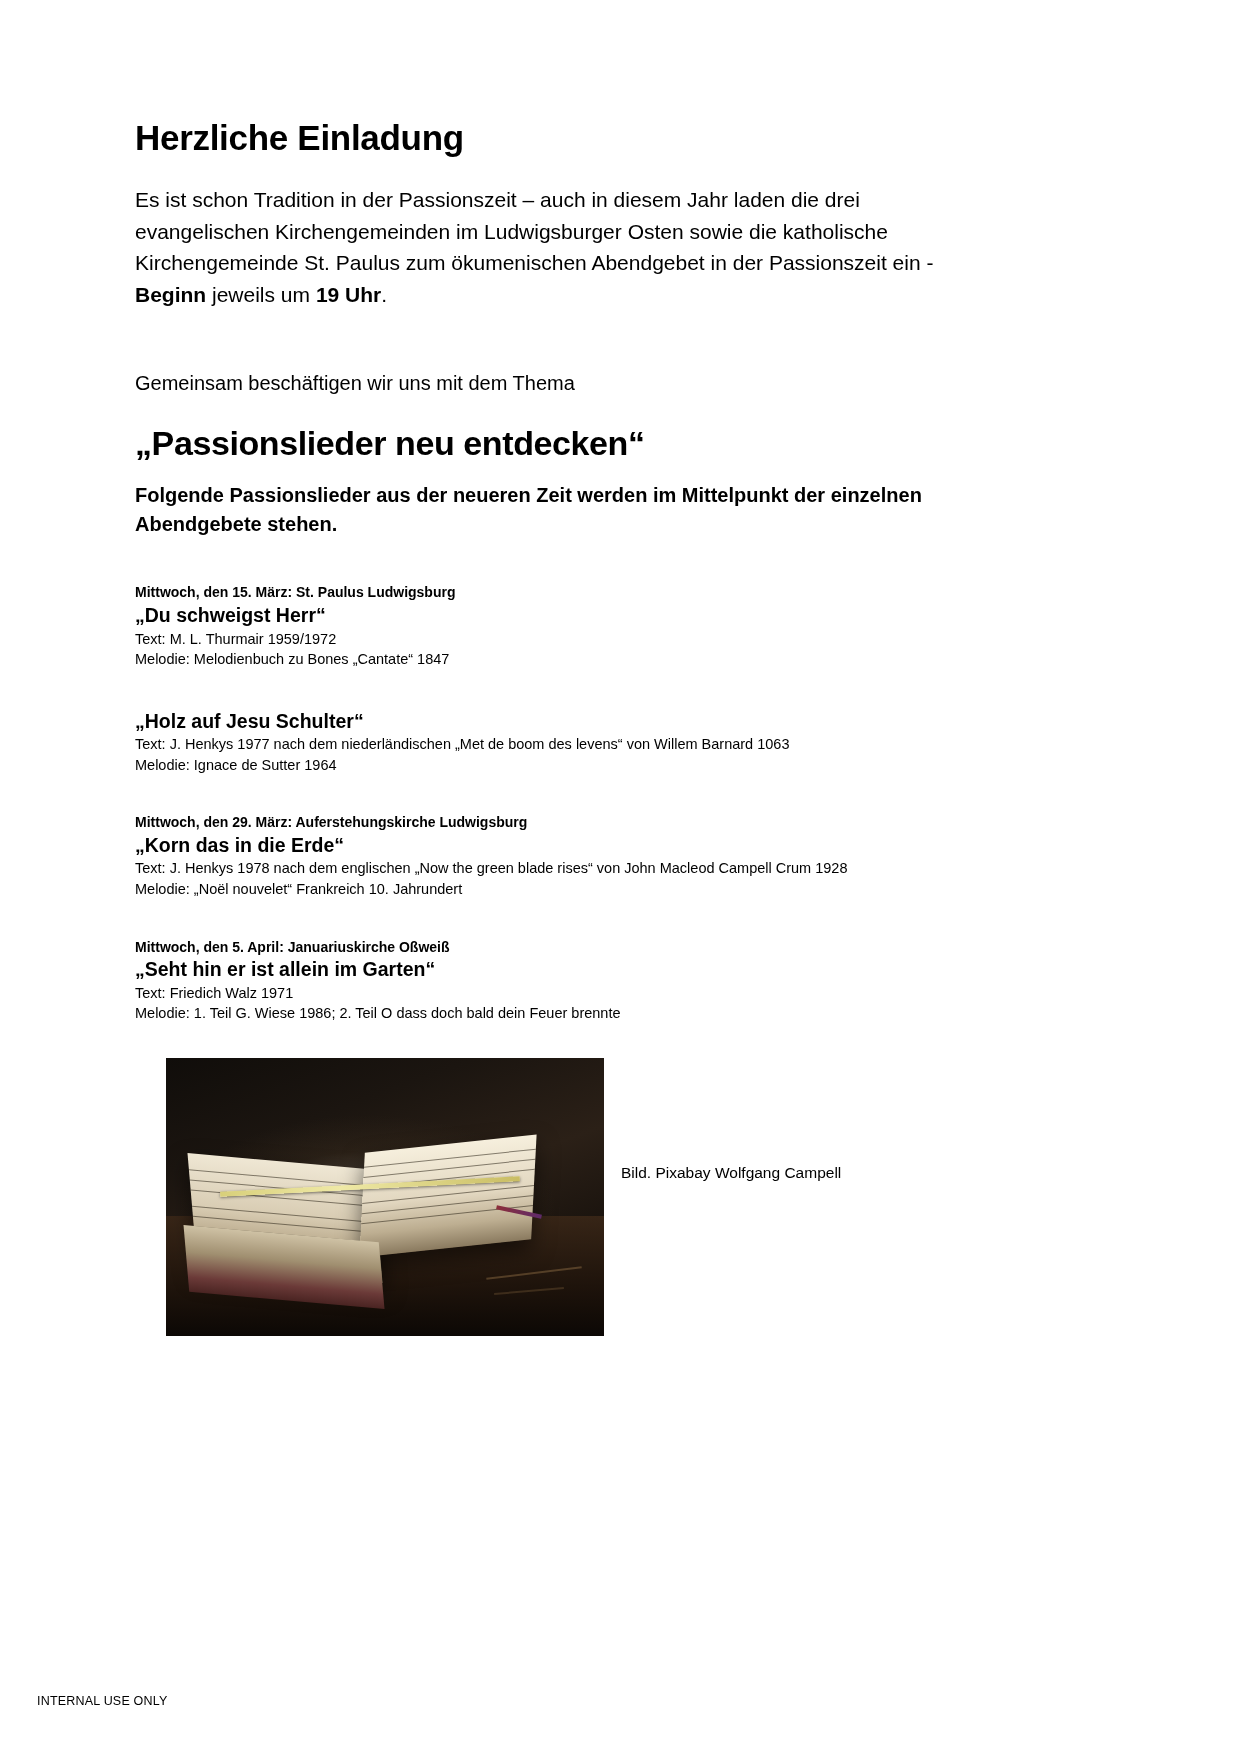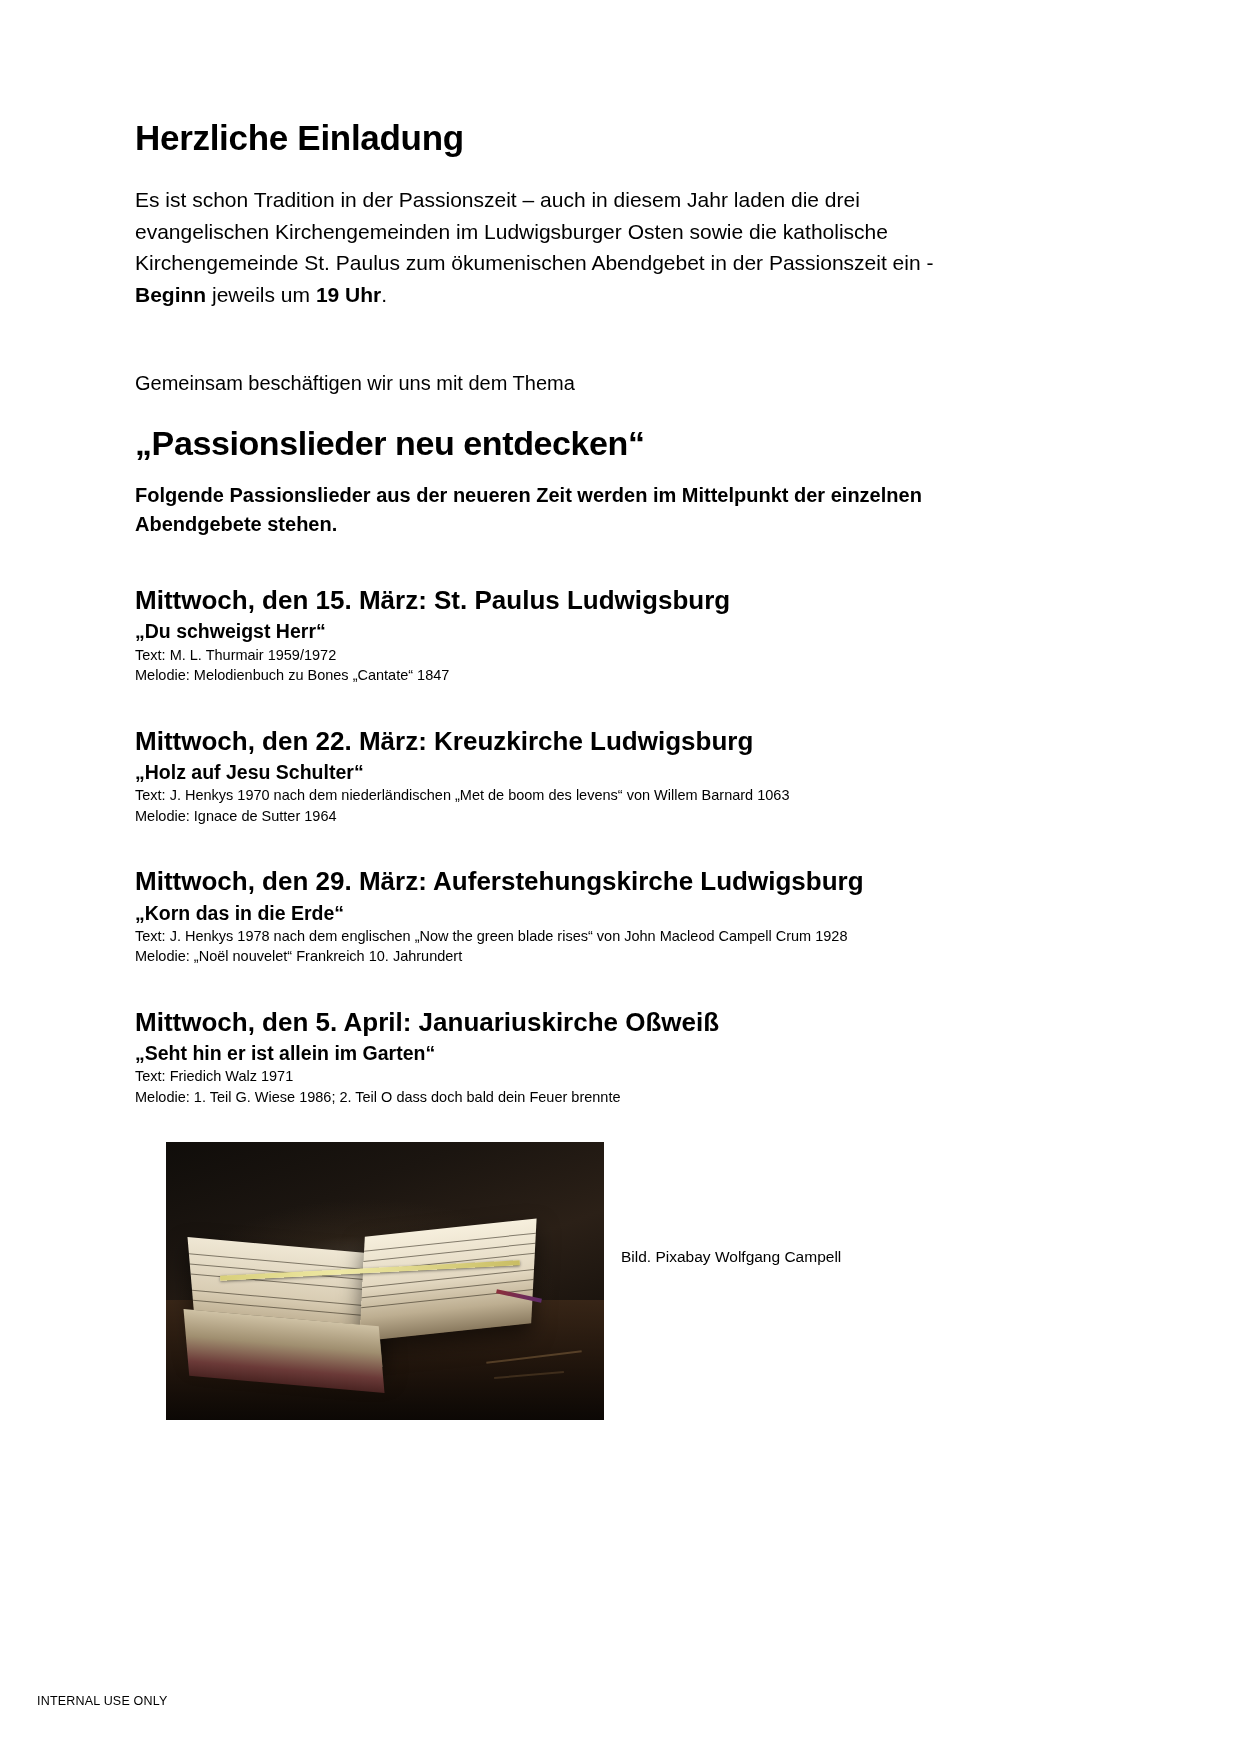--- a/index.html
+++ b/index.html
@@ -69,21 +69,21 @@
 
   .events {
     margin-top: 44px;
   }
   .event {
     margin-bottom: 38px;
   }
   .event:last-child { margin-bottom: 16px; }
 
   .event-date {
-    font-size: 26px;
+    font-size: 14px;
     font-weight: bold;
     line-height: 1.35;
   }
   .event-song {
     font-size: 19.5px;
     font-weight: bold;
     line-height: 1.35;
   }
   .event-meta {
     font-size: 14.5px;
@@ -224,23 +224,22 @@
     <div class="events">
 
       <div class="event">
         <div class="event-date">Mittwoch, den 15. März: St. Paulus Ludwigsburg</div>
         <div class="event-song">„Du schweigst Herr“</div>
         <div class="event-meta">Text: M. L. Thurmair 1959/1972</div>
         <div class="event-meta">Melodie: Melodienbuch zu Bones „Cantate“ 1847</div>
       </div>
 
       <div class="event">
-        <div class="event-date">Mittwoch, den 22. März: Kreuzkirche Ludwigsburg</div>
         <div class="event-song">„Holz auf Jesu Schulter“</div>
-        <div class="event-meta">Text: J. Henkys 1970 nach dem niederländischen „Met de boom des levens“ von Willem Barnard 1063</div>
+        <div class="event-meta">Text: J. Henkys 1977 nach dem niederländischen „Met de boom des levens“ von Willem Barnard 1063</div>
         <div class="event-meta">Melodie: Ignace de Sutter 1964</div>
       </div>
 
       <div class="event">
         <div class="event-date">Mittwoch, den 29. März: Auferstehungskirche Ludwigsburg</div>
         <div class="event-song">„Korn das in die Erde“</div>
         <div class="event-meta">Text: J. Henkys 1978 nach dem englischen „Now the green blade rises“ von John Macleod Campell Crum 1928</div>
         <div class="event-meta">Melodie: „Noël nouvelet“ Frankreich 10. Jahrundert</div>
       </div>
 

